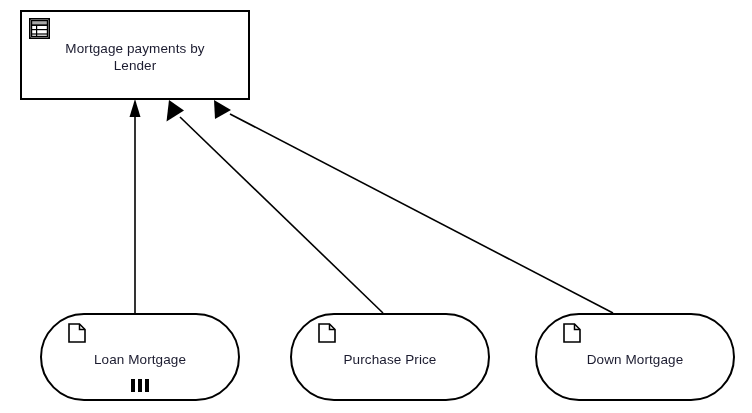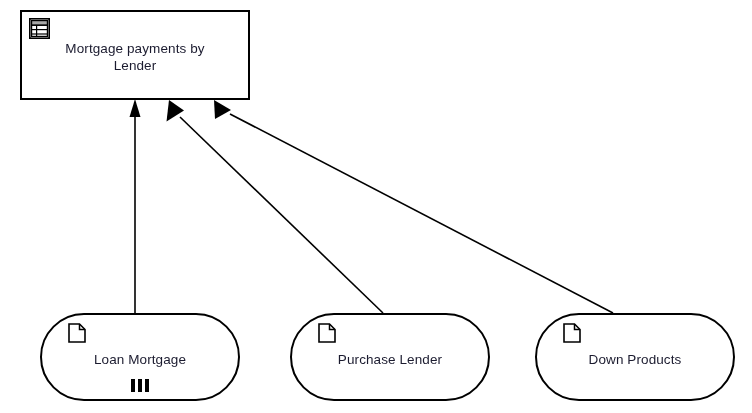--- a/index.html
+++ b/index.html
@@ -144,26 +144,26 @@
     </div>
   </div>
 
   <div class="node node-stadium" style="left:290px; top:313px; width:200px; height:88px;">
 
     <svg class="icon" viewBox="0 0 18 20">
       <path d="M1 1 H11.5 L17 6.5 V19 H1 Z" fill="#ffffff" stroke="#000000" stroke-width="1.6" stroke-linejoin="miter"></path>
       <path d="M11.5 1 V6.5 H17" fill="none" stroke="#000000" stroke-width="1.5"></path>
     </svg>
 
-    <div class="node-label">Purchase Lender</div>
+    <div class="node-label">Purchase Price</div>
   </div>
 
   <div class="node node-stadium" style="left:535px; top:313px; width:200px; height:88px;">
 
     <svg class="icon" viewBox="0 0 18 20">
       <path d="M1 1 H11.5 L17 6.5 V19 H1 Z" fill="#ffffff" stroke="#000000" stroke-width="1.6" stroke-linejoin="miter"></path>
       <path d="M11.5 1 V6.5 H17" fill="none" stroke="#000000" stroke-width="1.5"></path>
     </svg>
 
-    <div class="node-label">Down Products</div>
+    <div class="node-label">Down Mortgage</div>
   </div>
 
 </div>
 
 </body></html>

